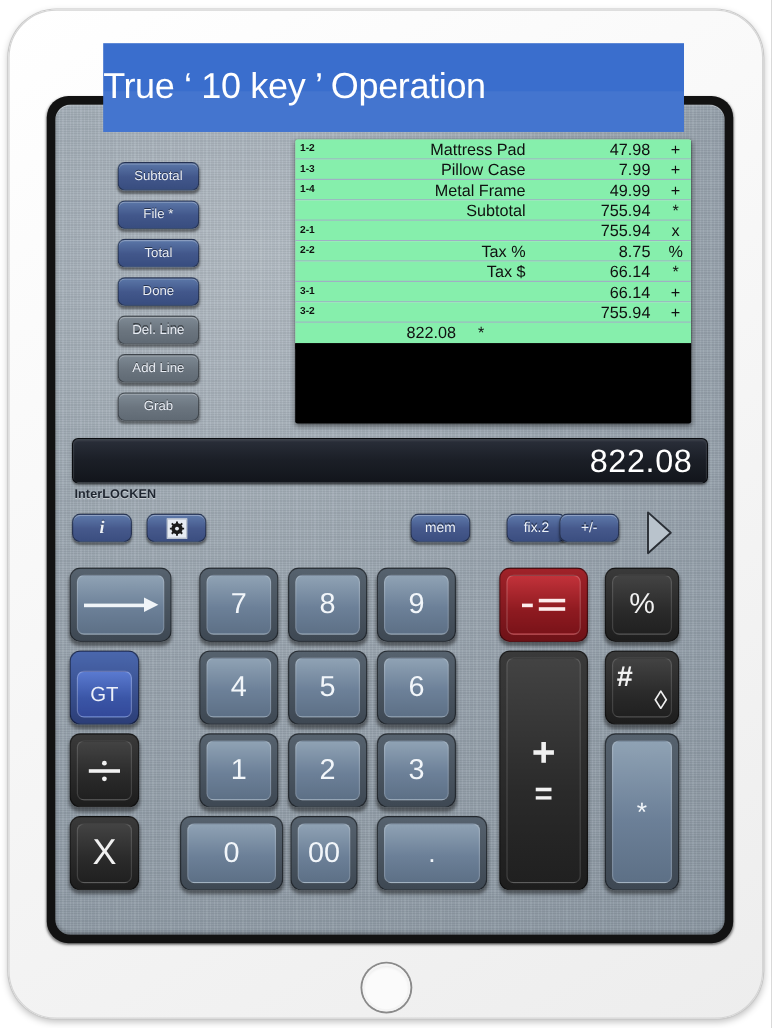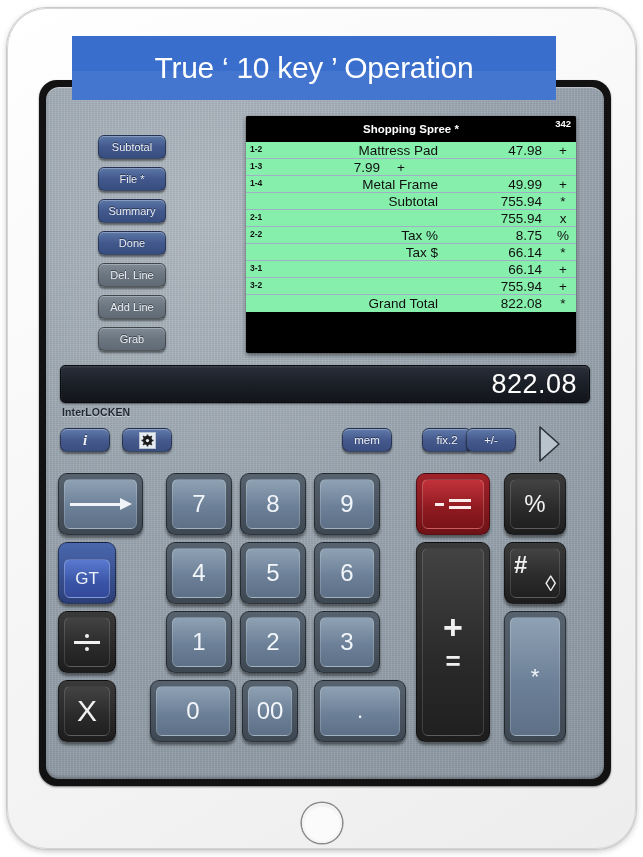--- a/index.html
+++ b/index.html
@@ -55,24 +55,24 @@
     border-radius: 13px;
     background:
       repeating-linear-gradient(0deg, rgba(255,255,255,.045) 0 1px, rgba(0,0,0,.035) 1px 2px),
       repeating-linear-gradient(90deg, rgba(255,255,255,.04) 0 1px, rgba(0,0,0,.03) 1px 3px),
       radial-gradient(circle at 30% 18%, #b3bcc4 0%, #9ca7b1 40%, #8b97a2 100%);
     box-shadow: inset 0 1px 0 rgba(255,255,255,.4), inset 0 -2px 3px rgba(0,0,0,.25);
   }
 
   
   #title-banner {
-    position: absolute; left: 65px; top: 28px;
-    width: 484px; height: 64px;
+    position: absolute; left: 79px; top: 28px;
+    width: 484px; height: 74px;
     background: #3a6ecd;
-    display: flex; align-items: center; justify-content: center;
+    display: flex; align-items: center; 
     z-index: 40;
   }
   #title-banner .sheen {
     position: absolute; left:0; right:0; top: 54%; bottom: 0;
     background: rgba(255,255,255,.05);
   }
   #title-text {
     position: relative;
     color: #ffffff;
     font-size: 30px;
@@ -287,50 +287,47 @@
     <div id="panel">
 
       <div id="side-buttons">
         <div class="side-btn blue">
             <span>Subtotal</span>
           </div>
         <div class="side-btn blue">
             <span>File *</span>
           </div>
         <div class="side-btn blue">
-            <span>Summary</span>
+            <span>Total</span>
           </div>
         <div class="side-btn blue">
             <span>Done</span>
           </div>
         <div class="side-btn gray">
             <span>Del. Line</span>
           </div>
         <div class="side-btn gray">
             <span>Add Line</span>
           </div>
         <div class="side-btn gray">
             <span>Grab</span>
           </div>
       </div>
 
       <div id="tape">
-        <div id="tape-header">
-          <span id="tape-title">Shopping Spree *</span>
-          <span id="tape-count">342</span>
-        </div>
         <div id="tape-rows">
             <div class="tape-row">
               <div class="tr-num">1-2</div>
               <div class="tr-label indent">Mattress Pad</div>
               <div class="tr-val">47.98</div>
               <div class="tr-op">+</div>
             </div>
             <div class="tape-row">
               <div class="tr-num">1-3</div>
+              <div class="tr-label indent">Pillow Case</div>
               <div class="tr-val">7.99</div>
               <div class="tr-op">+</div>
             </div>
             <div class="tape-row">
               <div class="tr-num">1-4</div>
               <div class="tr-label indent">Metal Frame</div>
               <div class="tr-val">49.99</div>
               <div class="tr-op">+</div>
             </div>
             <div class="tape-row">
@@ -364,21 +361,20 @@
               <div class="tr-op">+</div>
             </div>
             <div class="tape-row">
               <div class="tr-num">3-2</div>
               <div class="tr-label"></div>
               <div class="tr-val">755.94</div>
               <div class="tr-op">+</div>
             </div>
             <div class="tape-row">
               <div class="tr-num"></div>
-              <div class="tr-label indent">Grand Total</div>
               <div class="tr-val">822.08</div>
               <div class="tr-op">*</div>
             </div>
           </div>
         <div id="tape-bottom-bar"></div>
       </div>
 
       <div id="display">
         <span id="display-value">822.08</span>
       </div>

